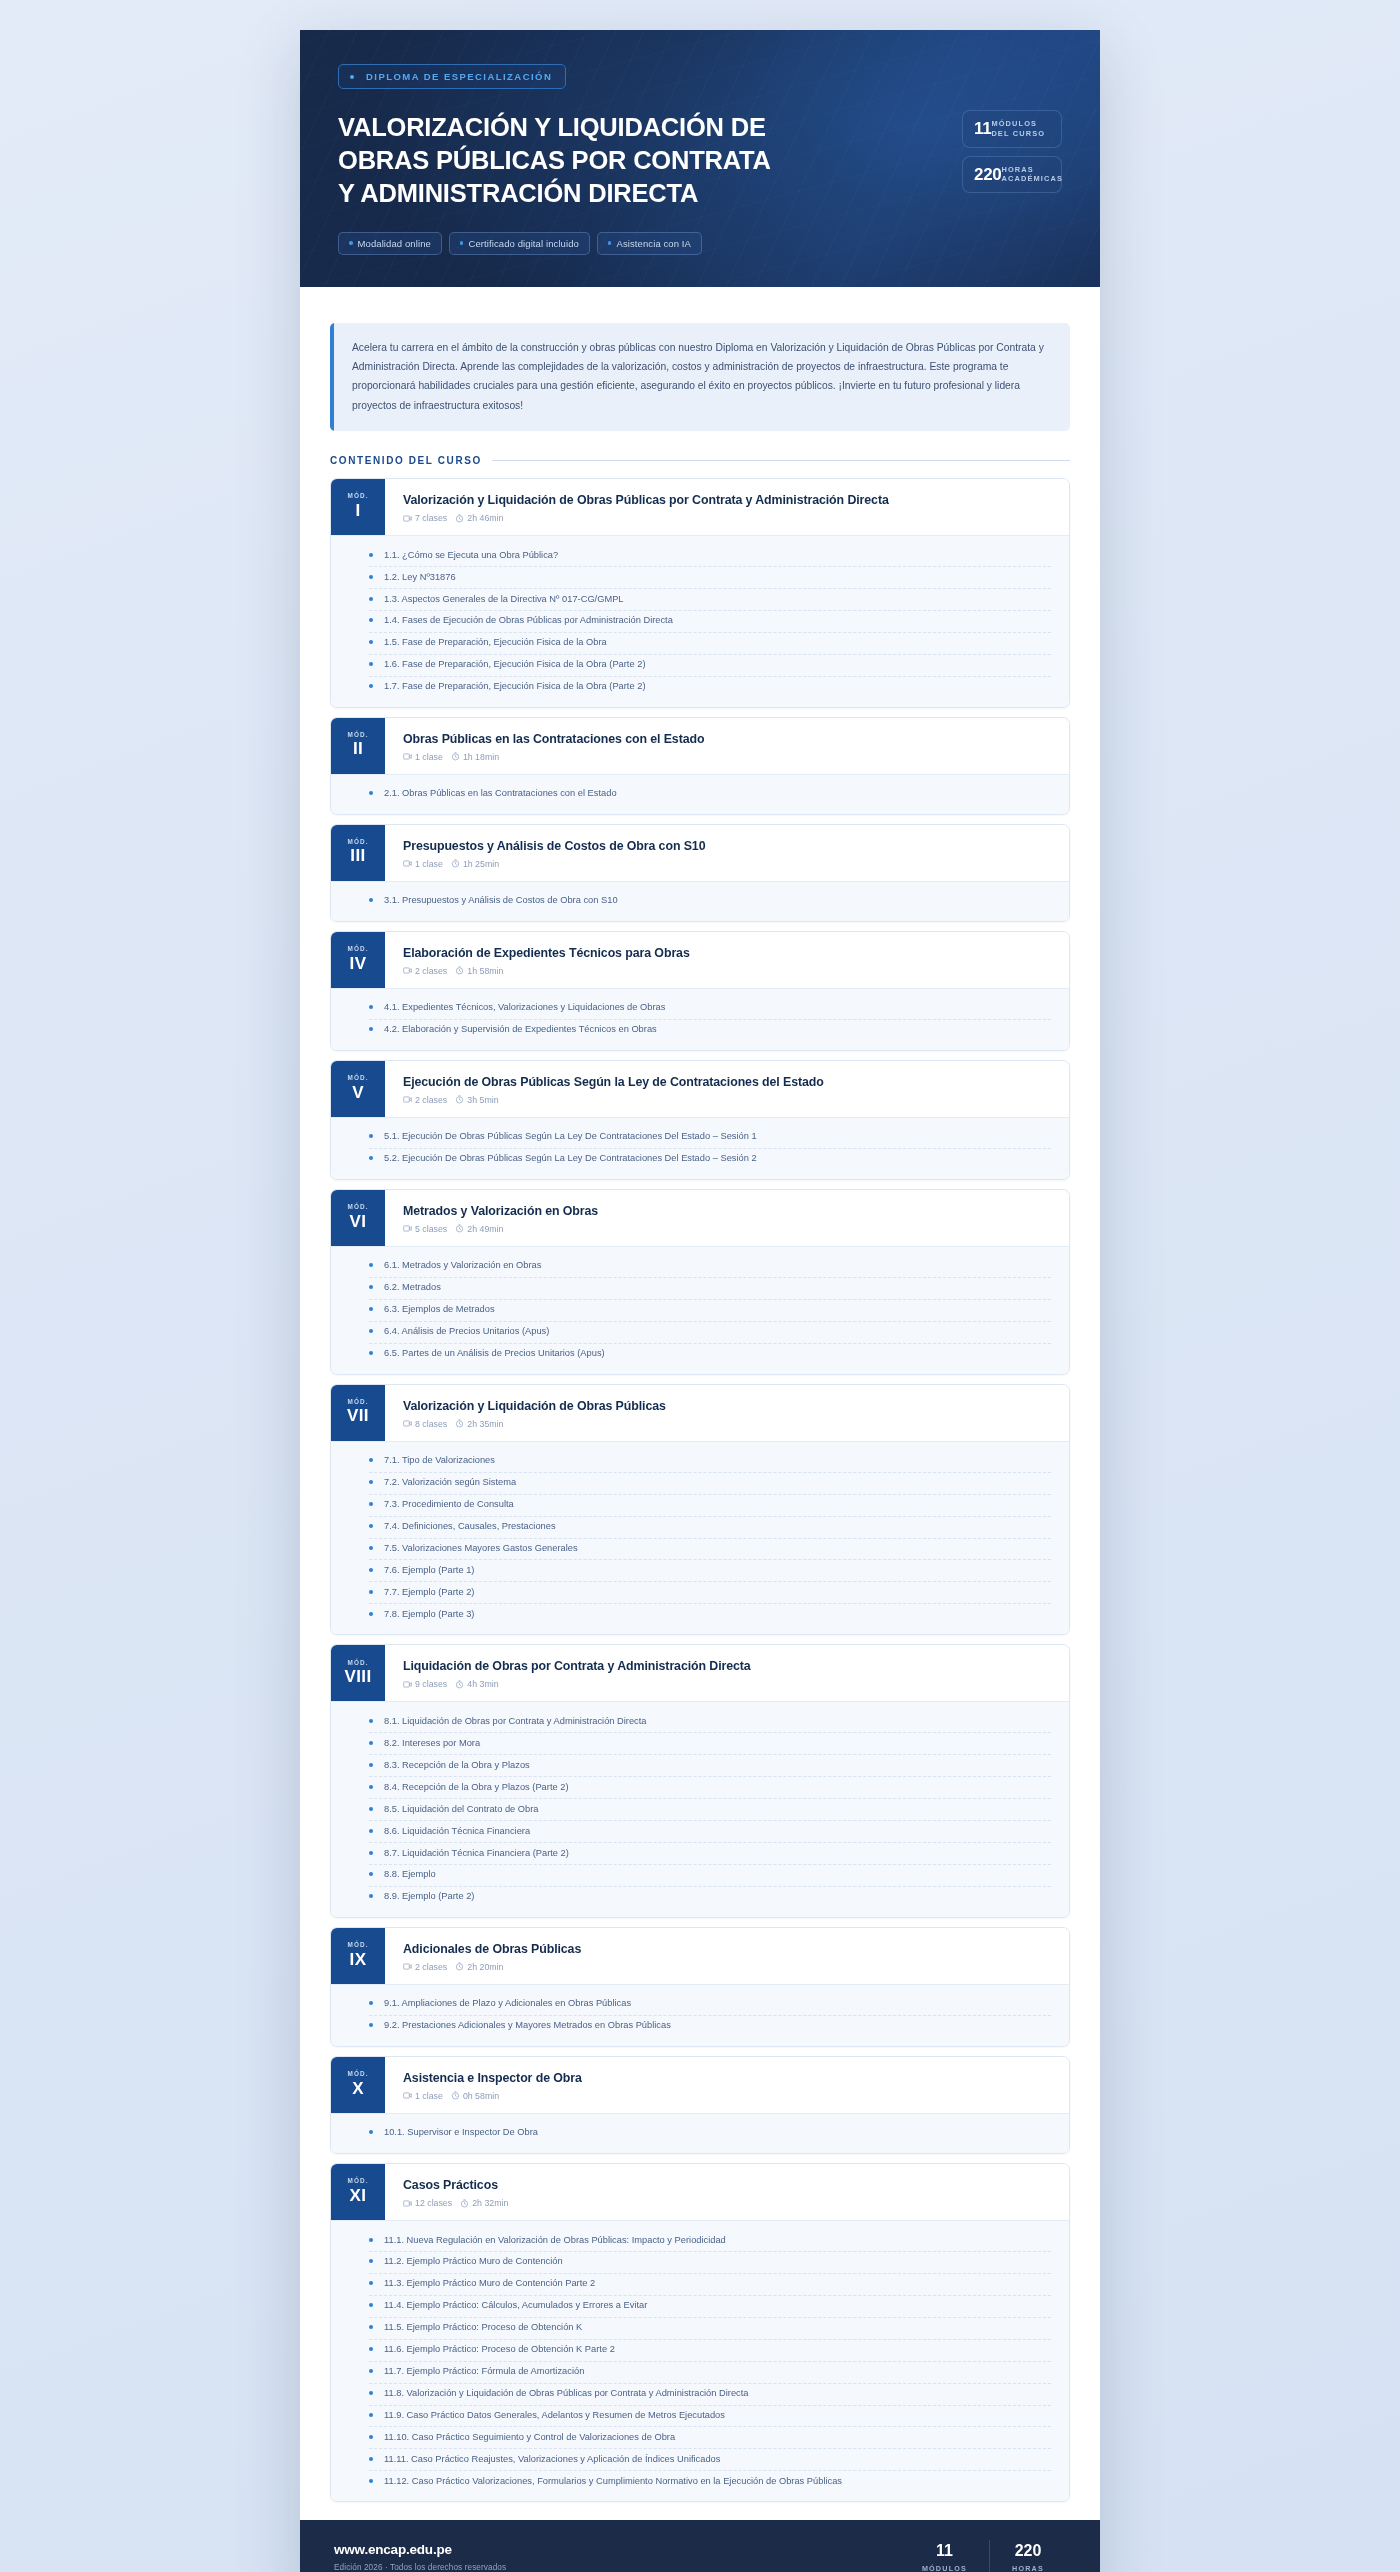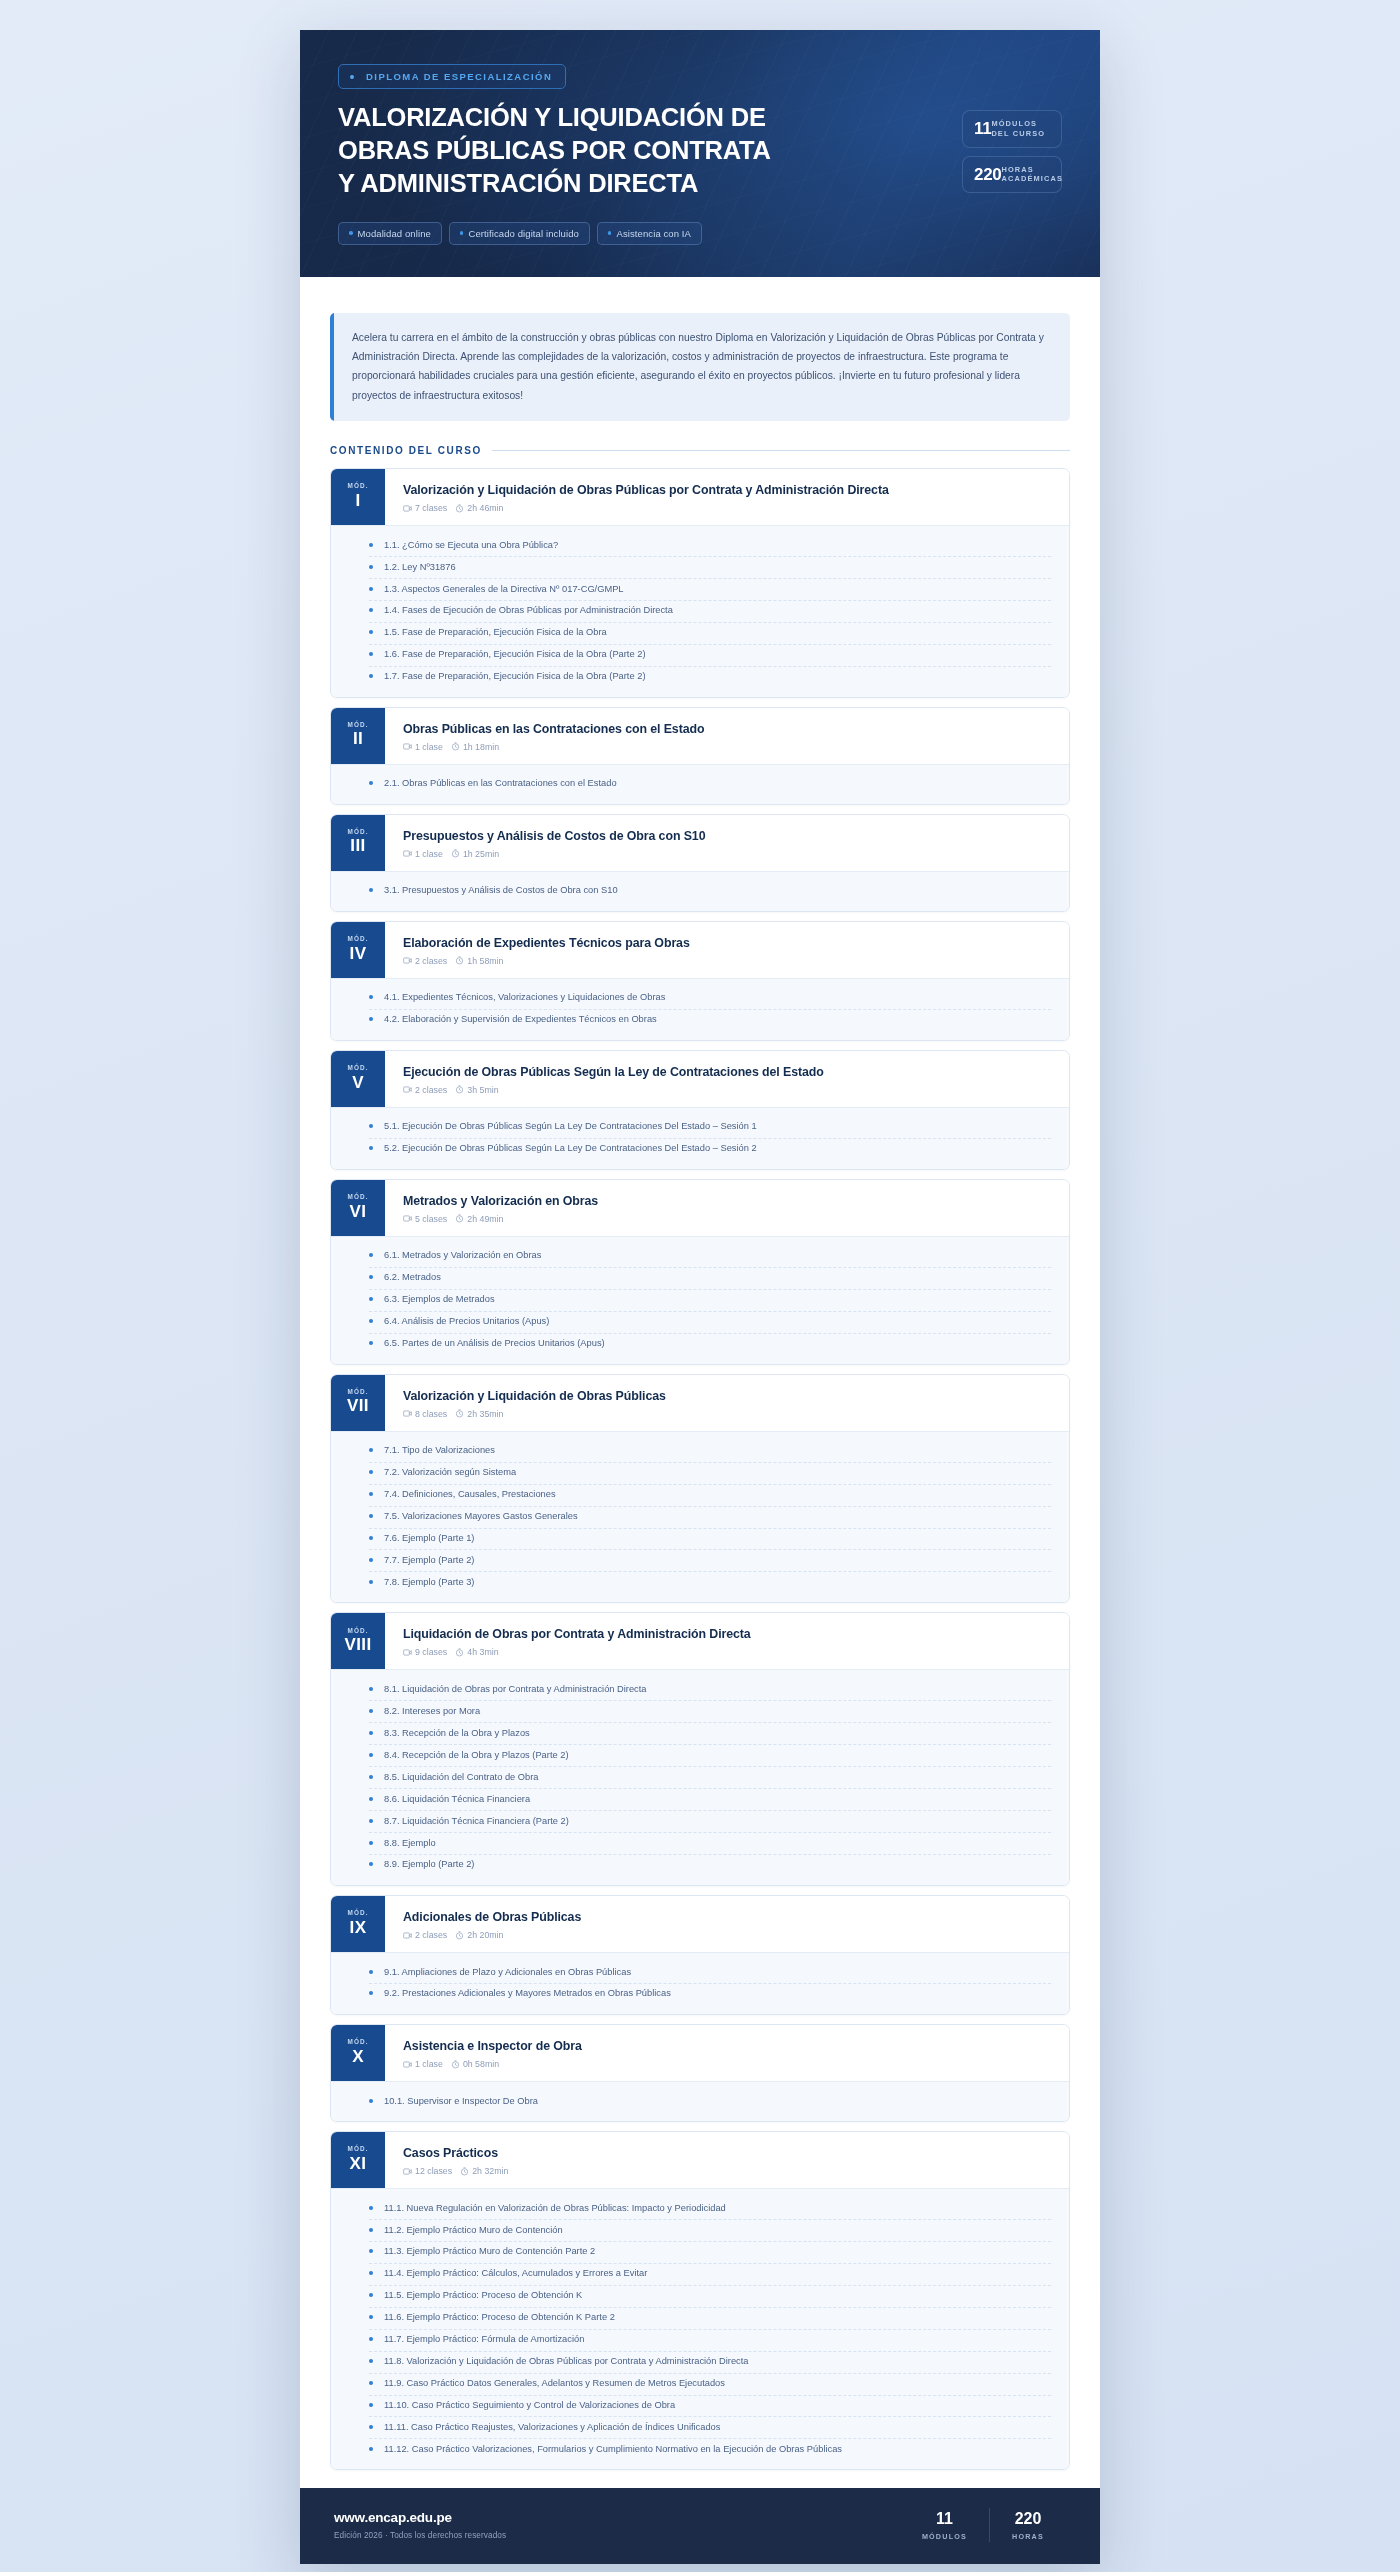--- a/index.html
+++ b/index.html
@@ -55,21 +55,21 @@
     padding: 6px 13px 6px 11px;
     color: #55a8f0;
     font-size: 9.5px;
     font-weight: 700;
     letter-spacing: 1.45px;
     background: rgba(30,70,130,.22);
   }
   .kicker .dot { width: 4px; height: 4px; border-radius: 50%; background: #55a8f0; display:inline-block; }
 
   .hero-title {
-    margin-top: 12px;
+    margin-top: 22px;
     color: #ffffff;
     font-size: 25.5px;
     line-height: 1.29;
     font-weight: 800;
     letter-spacing: -0.2px;
     max-width: 430px;
   }
   .hero-title .ln { display: block; white-space: nowrap; }
 
   .tag-row { margin-top: 22px; display: flex; gap: 7px; flex-wrap: wrap; }
@@ -578,20 +578,24 @@
             <div class="lesson">
               <span class="bul"></span>
               <span>7.1. Tipo de Valorizaciones</span>
             </div>
             <div class="lesson">
               <span class="bul"></span>
               <span>7.2. Valorización según Sistema</span>
             </div>
             <div class="lesson">
               <span class="bul"></span>
+              <span>7.3. Procedimiento de Consulta</span>
+            </div>
+            <div class="lesson">
+              <span class="bul"></span>
               <span>7.4. Definiciones, Causales, Prestaciones</span>
             </div>
             <div class="lesson">
               <span class="bul"></span>
               <span>7.5. Valorizaciones Mayores Gastos Generales</span>
             </div>
             <div class="lesson">
               <span class="bul"></span>
               <span>7.6. Ejemplo (Parte 1)</span>
             </div>

